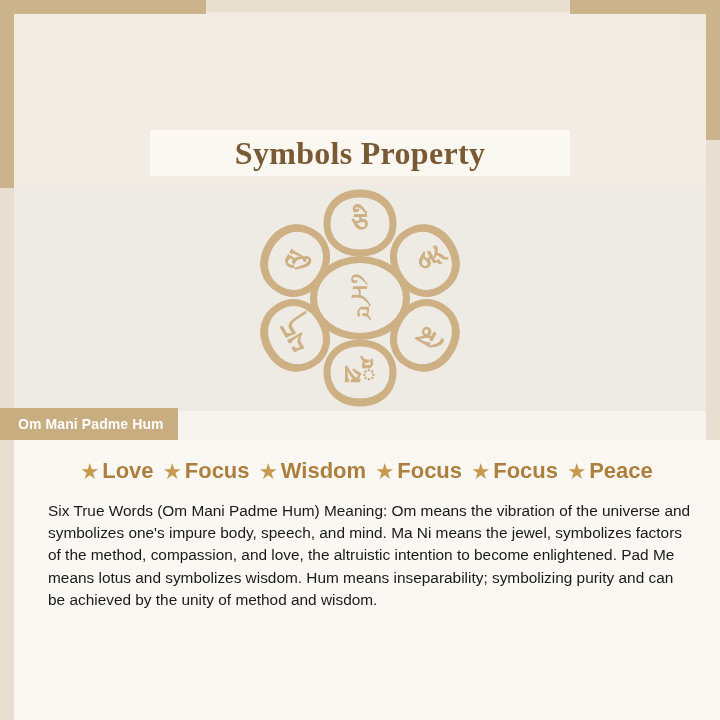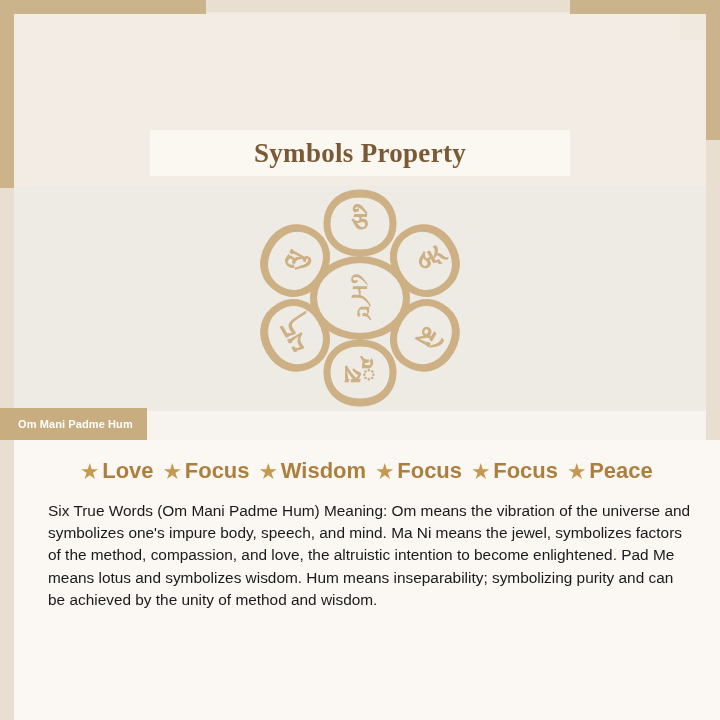--- a/index.html
+++ b/index.html
@@ -116,21 +116,21 @@
     left: 150px;
     width: 420px;
     height: 46px;
     background: #fbf7f1;
     display: flex;
     align-items: center;
     justify-content: center;
   }
   .title-text {
     font-family: "Liberation Serif", serif;
-    font-size: 27px;
+    font-size: 32px;
     font-weight: bold;
     color: #7a5a35;
     letter-spacing: 0.3px;
   }
 
   
   .mandala-area {
     position: absolute;
     top: 186px;
     left: 14px;
@@ -153,21 +153,21 @@
     top: 408px;
     height: 32px;
     background: #c8ad80;
     display: flex;
     align-items: center;
     padding: 0 14px 0 18px;
     z-index: 5;
   }
   .ribbon-text {
     color: #ffffff;
-    font-size: 11px;
+    font-size: 14px;
     font-weight: bold;
     font-family: "Liberation Sans", sans-serif;
     letter-spacing: 0.1px;
   }
 
   
   .body-block {
     position: absolute;
     left: 14px;
     top: 440px;

